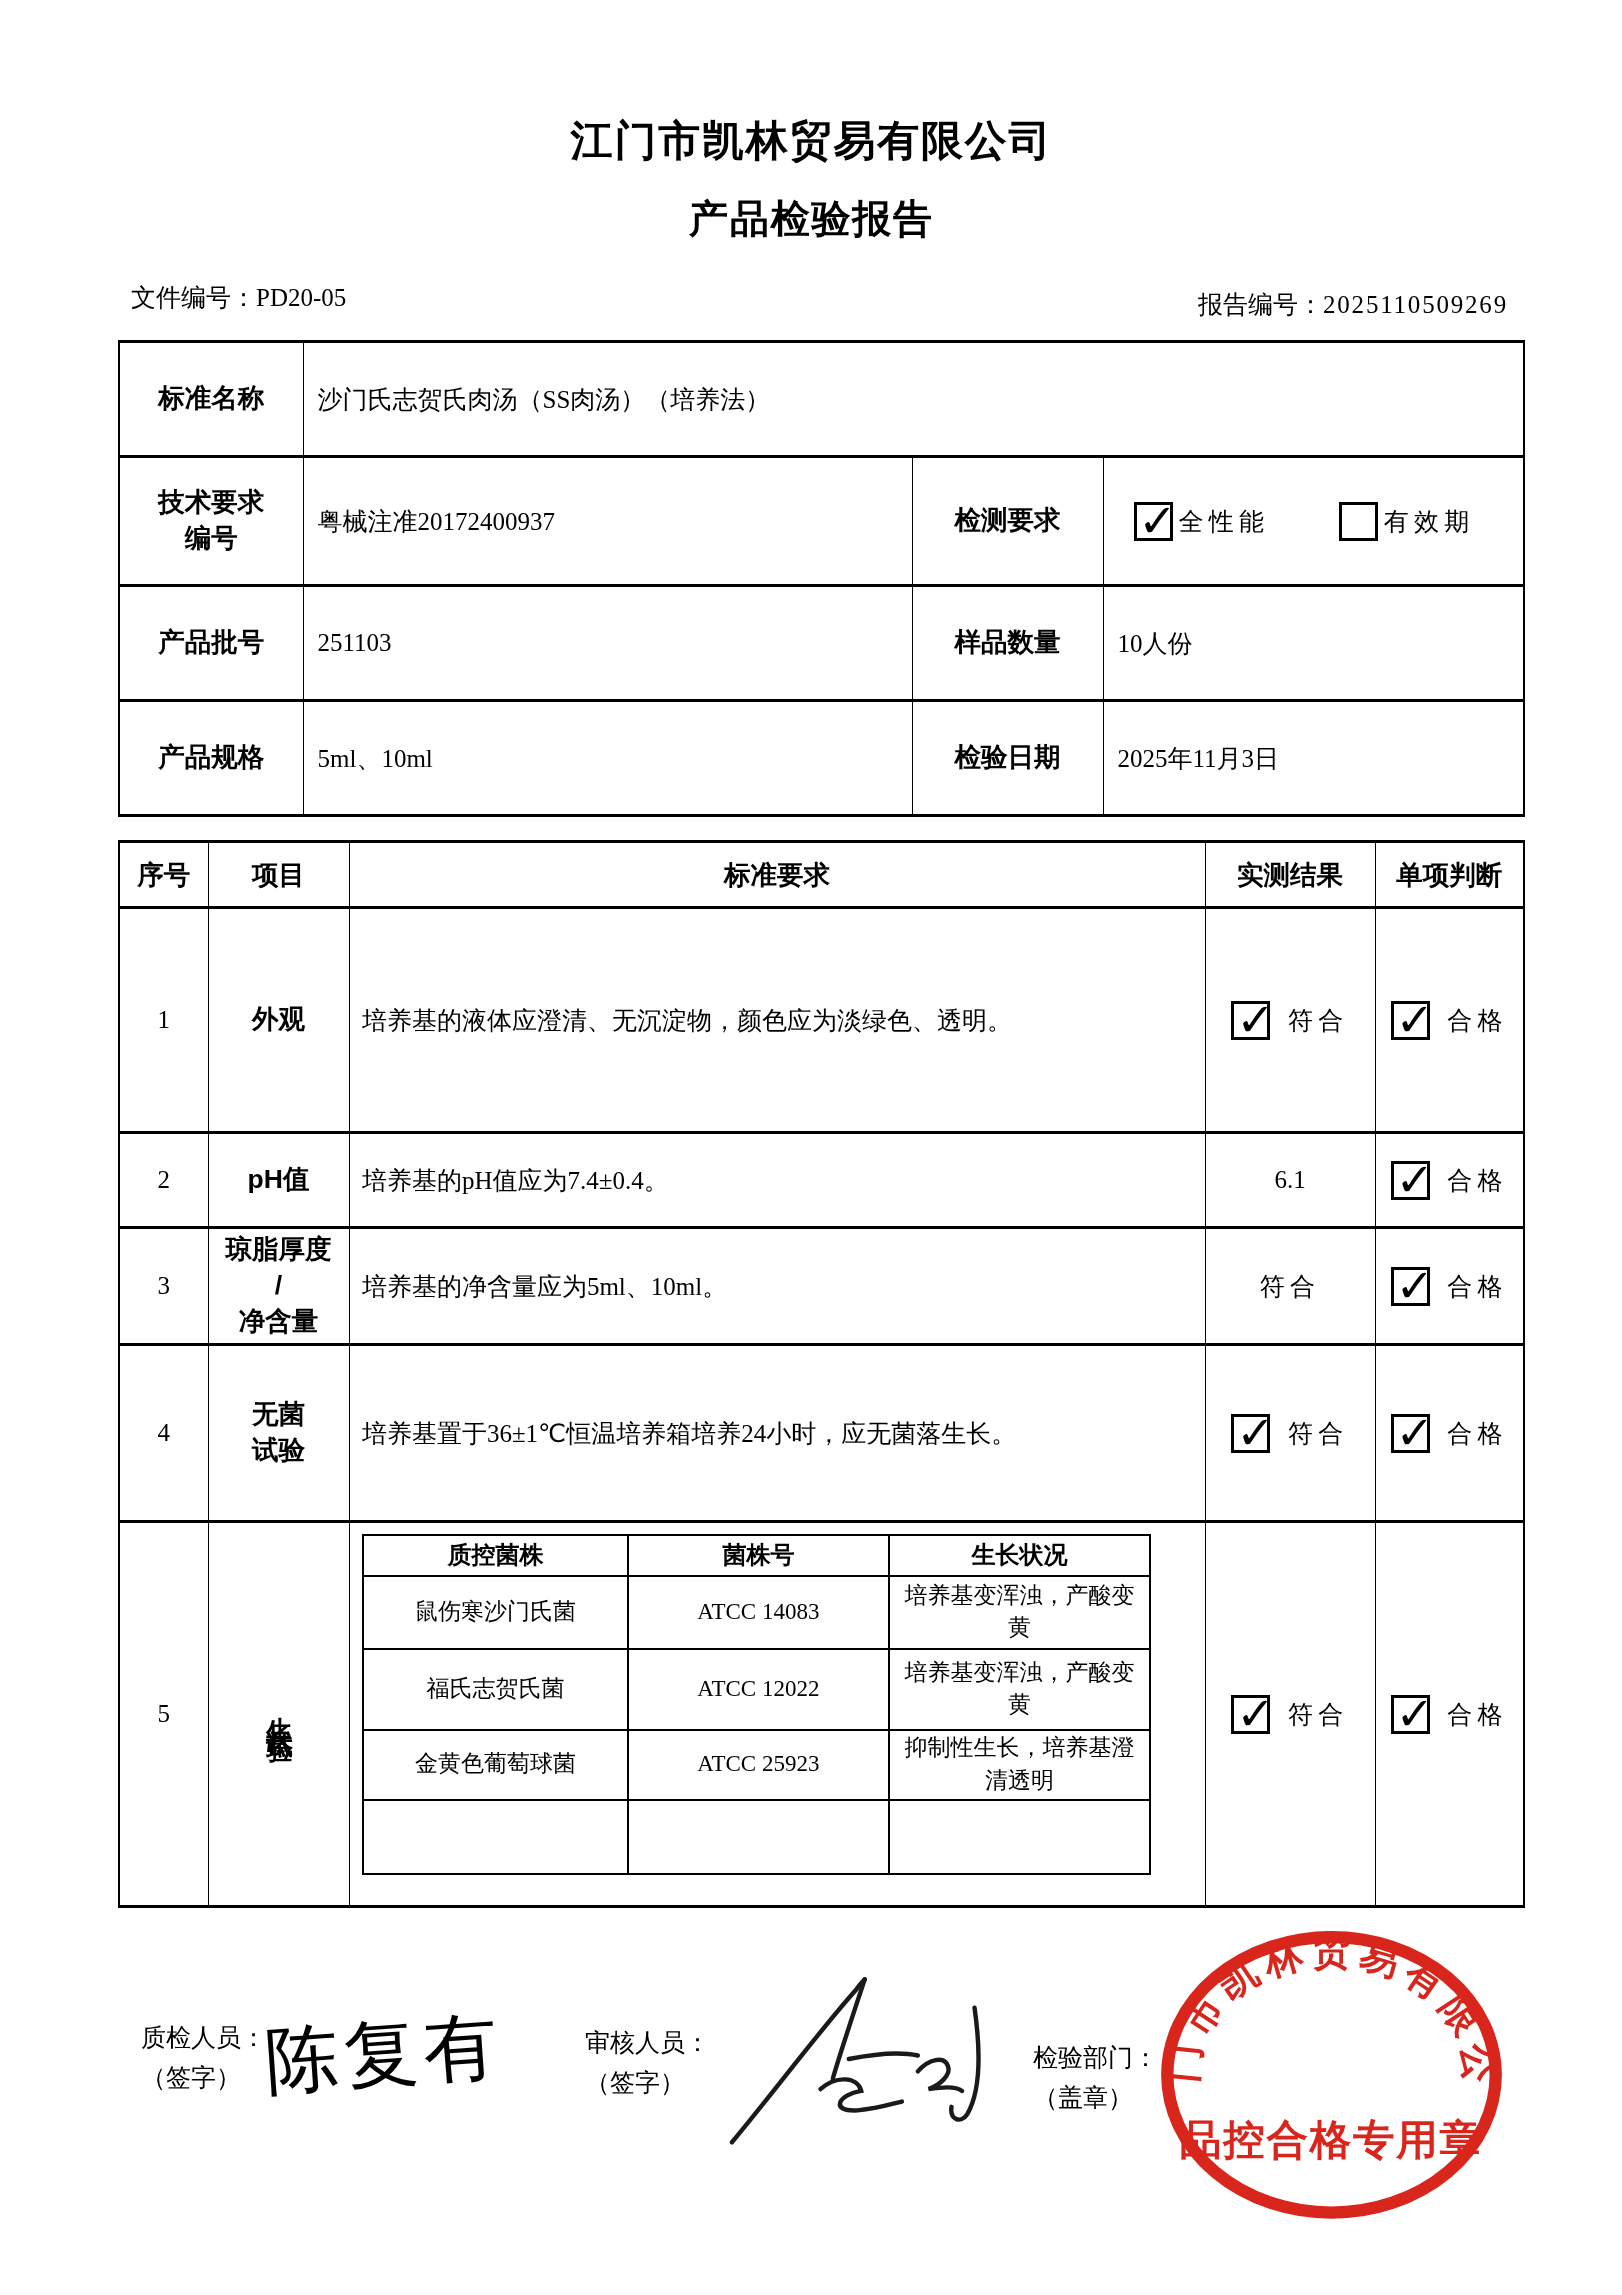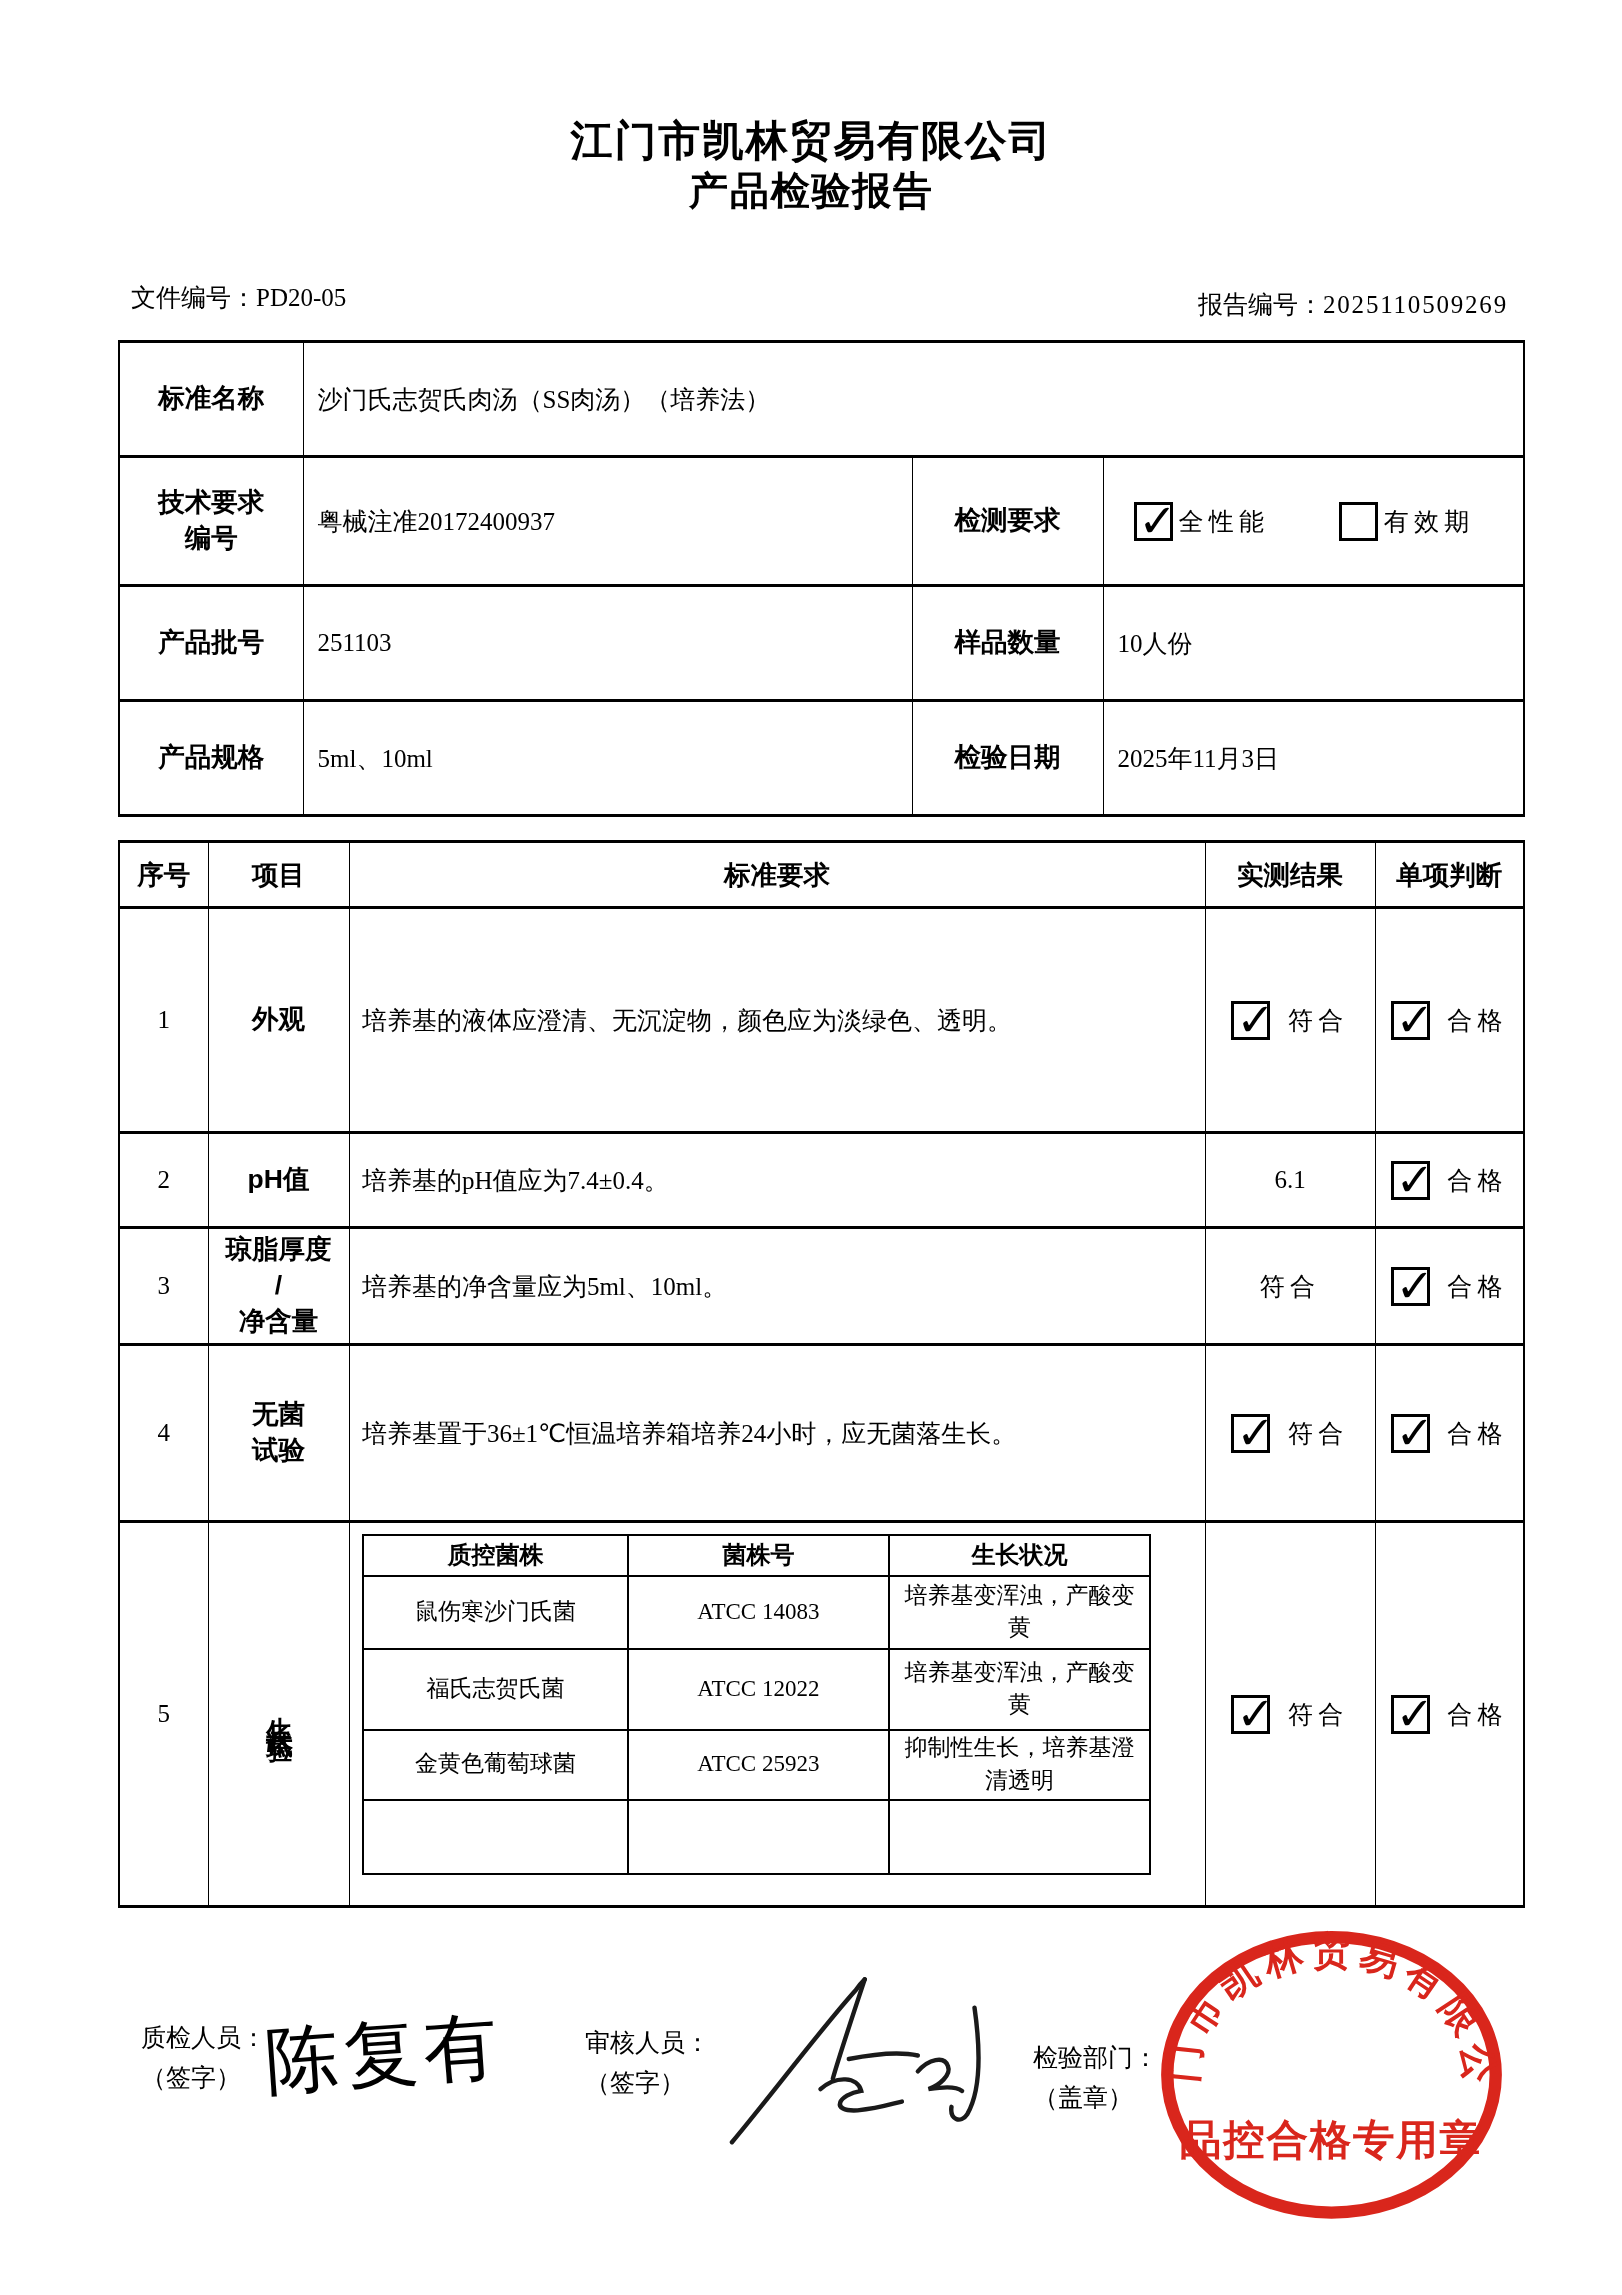--- a/index.html
+++ b/index.html
@@ -4,21 +4,21 @@
 <style>
   * { margin:0; padding:0; box-sizing:border-box; }
   body { background:#fff; }
   .page {
     position:relative; width:1623px; height:2295px; background:#ffffff;
     font-family:"Liberation Serif","DejaVu Sans",serif; color:#000;
   }
   
   .title-company { position:absolute; top:113px; left:0; width:100%; text-align:center;
     font-family:"Liberation Sans","DejaVu Sans",sans-serif; font-weight:bold; font-size:42px; letter-spacing:1.8px; }
-  .title-report { position:absolute; top:164px; left:0; width:100%; text-align:center;
+  .title-report { position:absolute; top:192px; left:0; width:100%; text-align:center;
     font-family:Liberation Mono, monospace; font-weight:bold; font-size:39px; letter-spacing:1.8px; }
   .meta-doc { position:absolute; top:281px; left:131px; font-size:25px; }
   .meta-report { position:absolute; top:288px; left:1198px; font-size:25px; }
   .meta-report .num { letter-spacing:1.8px; }
   
   table { border-collapse:collapse; table-layout:fixed; }
   .doc-table { position:absolute; border:2.7px solid #000; }
   .doc-table td, .doc-table th {
     border-left:1.8px solid #000; border-right:1.8px solid #000;
     border-top:3.5px solid #000; border-bottom:3.5px solid #000;

